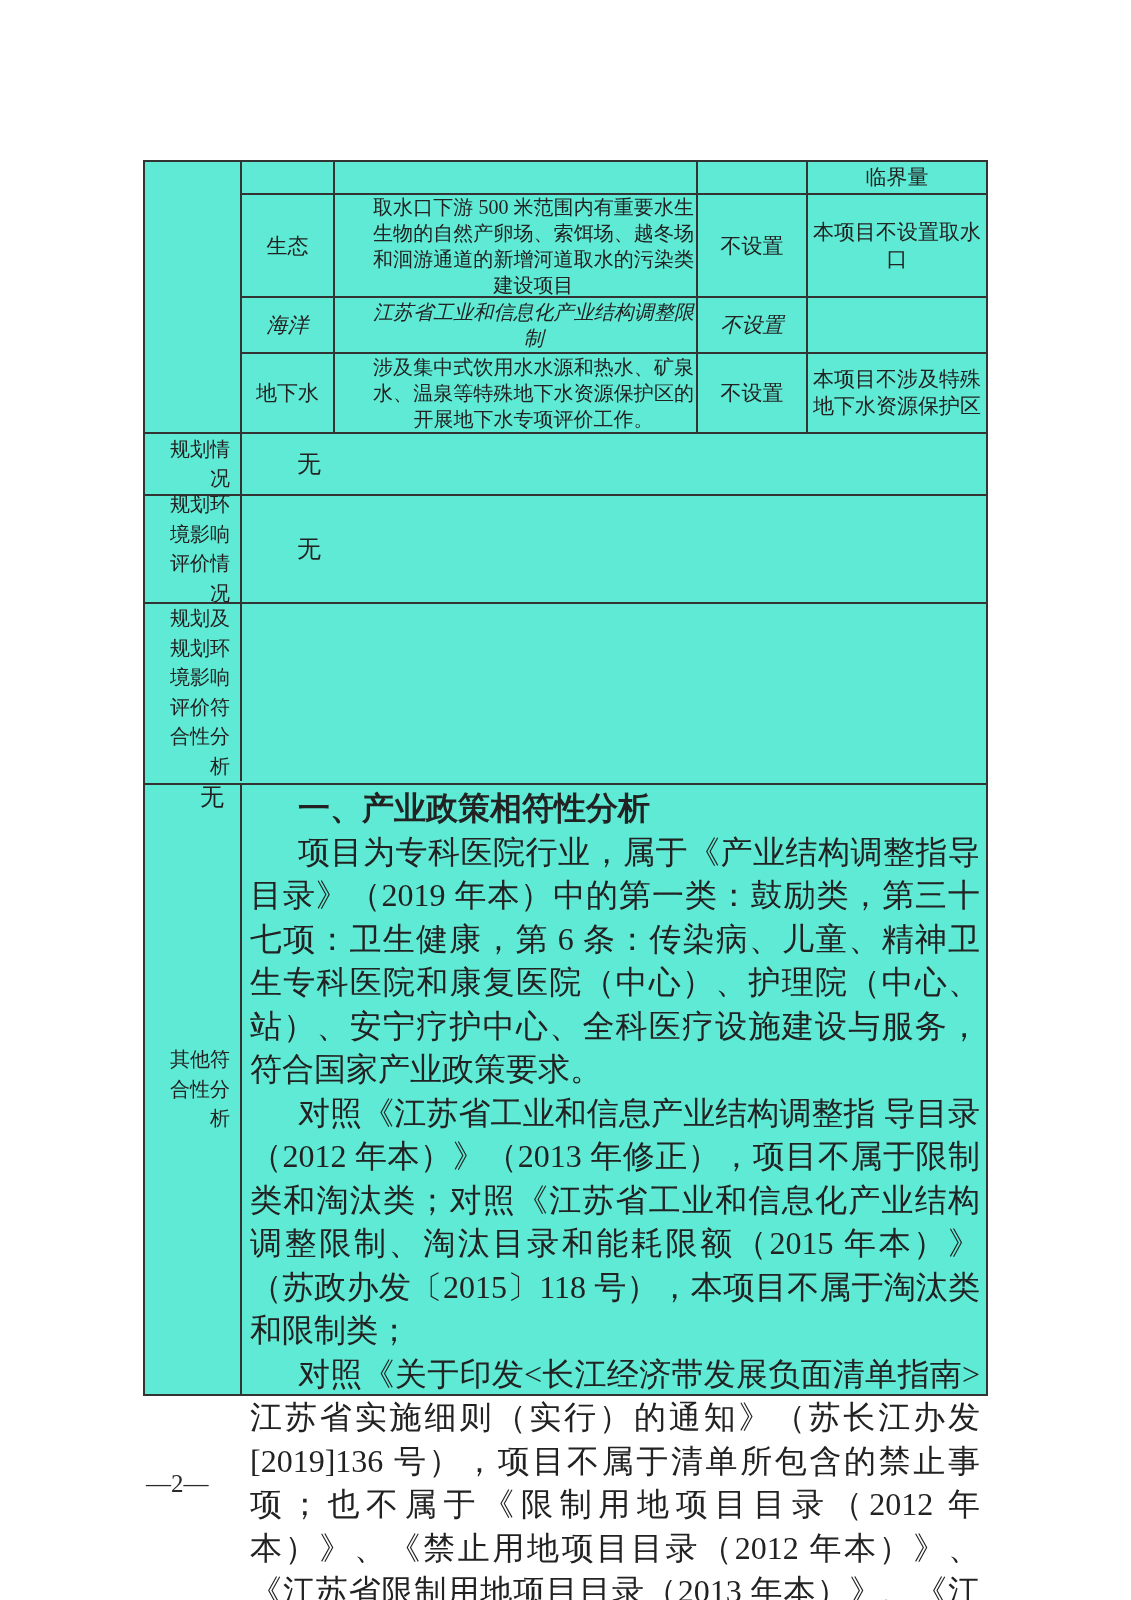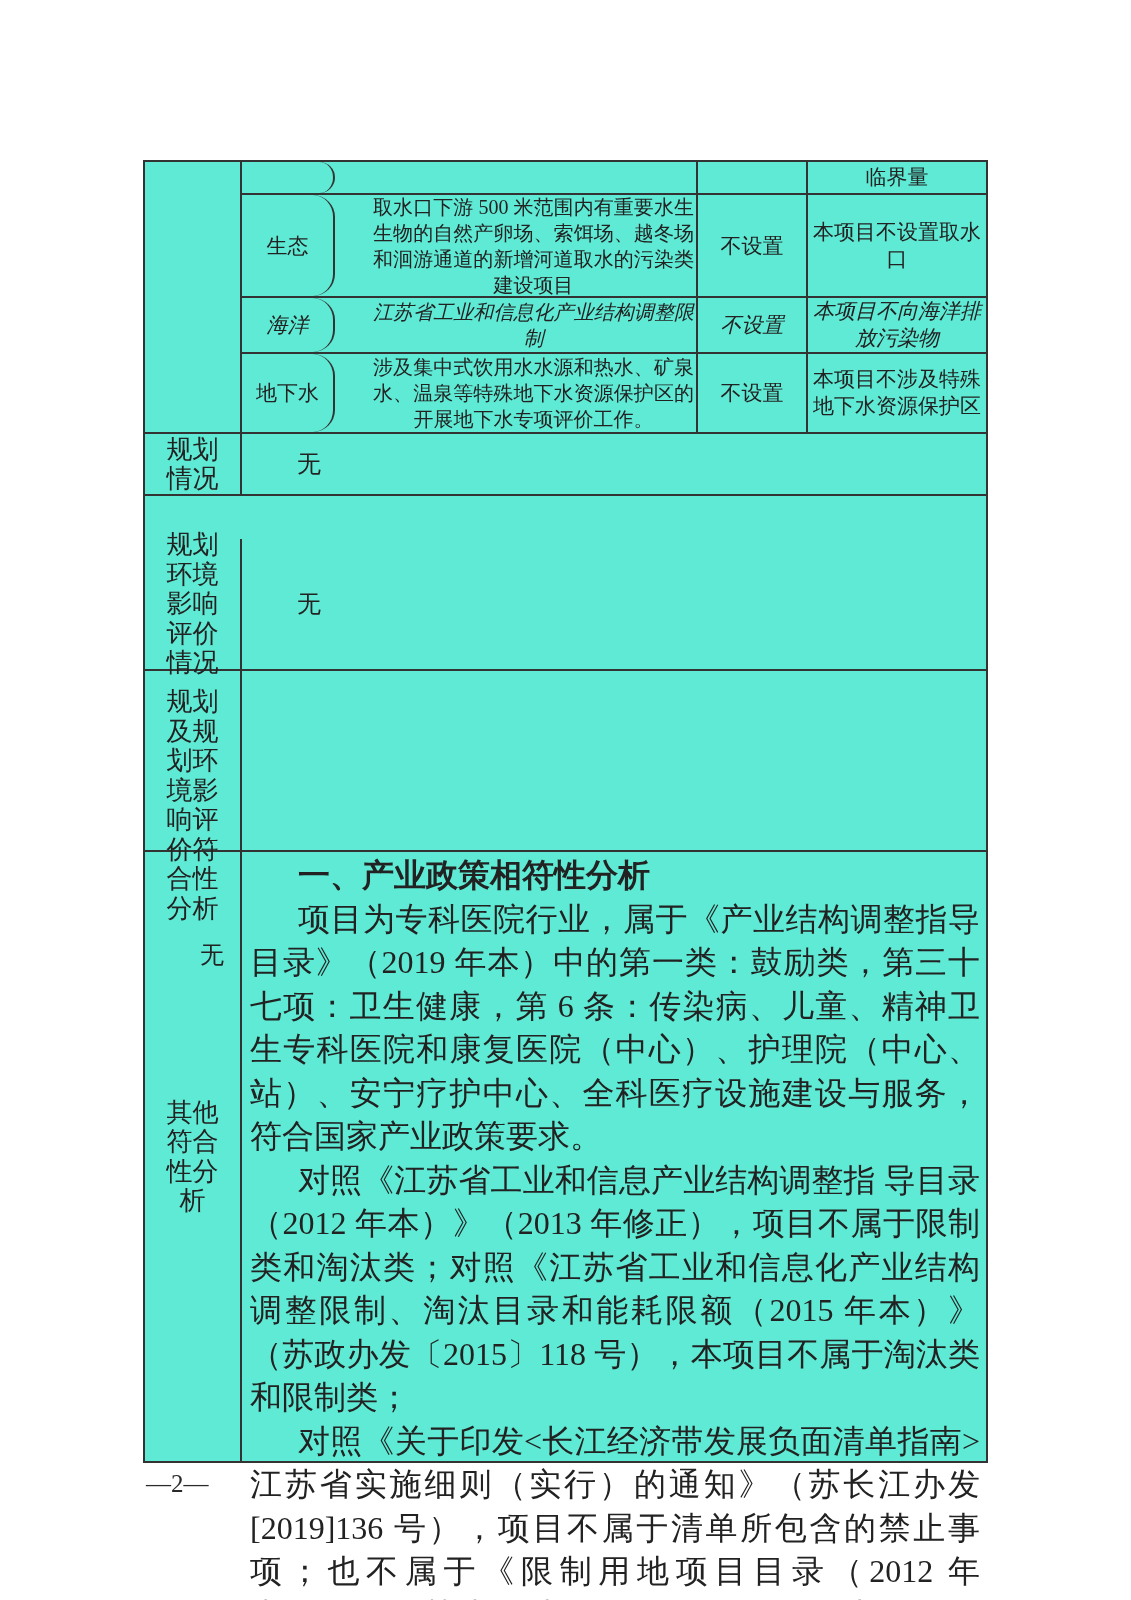--- a/index.html
+++ b/index.html
@@ -32,24 +32,24 @@
   }
   .orow.last { border-bottom: none; }
   .olabel {
     flex: 0 0 97px;
     width: 97px;
     border-right: 2px solid #333333;
     box-sizing: border-box;
     display: flex;
     align-items: center;
     justify-content: center;
-    text-align: center;
-    font-size: 26px;
+    text-align: right;
+    font-size: 20px;
     line-height: 29.5px;
-    padding: 16px 10px;
+    padding: 0 10px;
   }
   .ocontent {
     flex: 1 1 auto;
     box-sizing: border-box;
     min-width: 0;
   }
   
   .nrow {
     display: flex;
     border-bottom: 2px solid #333333;
@@ -60,37 +60,37 @@
     border-right: 2px solid #333333;
     box-sizing: border-box;
     display: flex;
     align-items: center;
     justify-content: center;
     text-align: center;
     font-size: 21px;
     line-height: 26px;
     min-width: 0;
   }
-  .ncell.c-cat   { flex: 0 0 93px;  width: 93px; border-radius: 22px; }
+  .ncell.c-cat   { flex: 0 0 93px;  width: 93px; }
   .ncell.c-desc  { flex: 0 0 327px; width: 327px; padding: 1px 2px; margin-left: 36px; }
   .ncell.c-set   { flex: 0 0 110px; width: 110px; }
   .ncell.c-judge { flex: 1 1 auto; border-right: none; padding: 0 4px; line-height: 27px; }
   .desc-inner {
     width: 100%;
     font-size: 20px;
     line-height: 26px;
     text-align: justify;
     text-align-last: center;
   }
   .h-head  { height: 33px; }
   .h-eco   { height: 103px; }
   .h-sea   { height: 56px; font-style: italic; }
   .h-gw    { height: 78px; }
   .h-plan1 { height: 62px; }
-  .h-plan2 { height: 132px; margin-top: 43px; }
+  .h-plan2 { height: 108px; }
   .h-plan3 { height: 181px; flex-direction: column; }
   .h-other { height: 609px; }
   .none-value {
     display: flex;
     align-items: center;
     height: 100%;
     padding-left: 55px;
     font-size: 24px;
     box-sizing: border-box;
   }
@@ -144,21 +144,20 @@
           <div class="ncell c-set">不设置</div>
           <div class="ncell c-judge">本项目不设置取水口</div>
         </div>
 
         <div class="nrow h-sea">
           <div class="ncell c-cat">海洋</div>
           <div class="ncell c-desc">
             <div class="desc-inner">江苏省工业和信息化产业结构调整限制</div>
           </div>
           <div class="ncell c-set">不设置</div>
-          <div class="ncell c-judge">本项目不向海洋排放污染物</div>
         </div>
 
         <div class="nrow h-gw last">
           <div class="ncell c-cat">地下水</div>
           <div class="ncell c-desc">
             <div class="desc-inner">涉及集中式饮用水水源和热水、矿泉水、温泉等特殊地下水资源保护区的开展地下水专项评价工作。</div>
           </div>
           <div class="ncell c-set">不设置</div>
           <div class="ncell c-judge">本项目不涉及特殊地下水资源保护区</div>
         </div>

